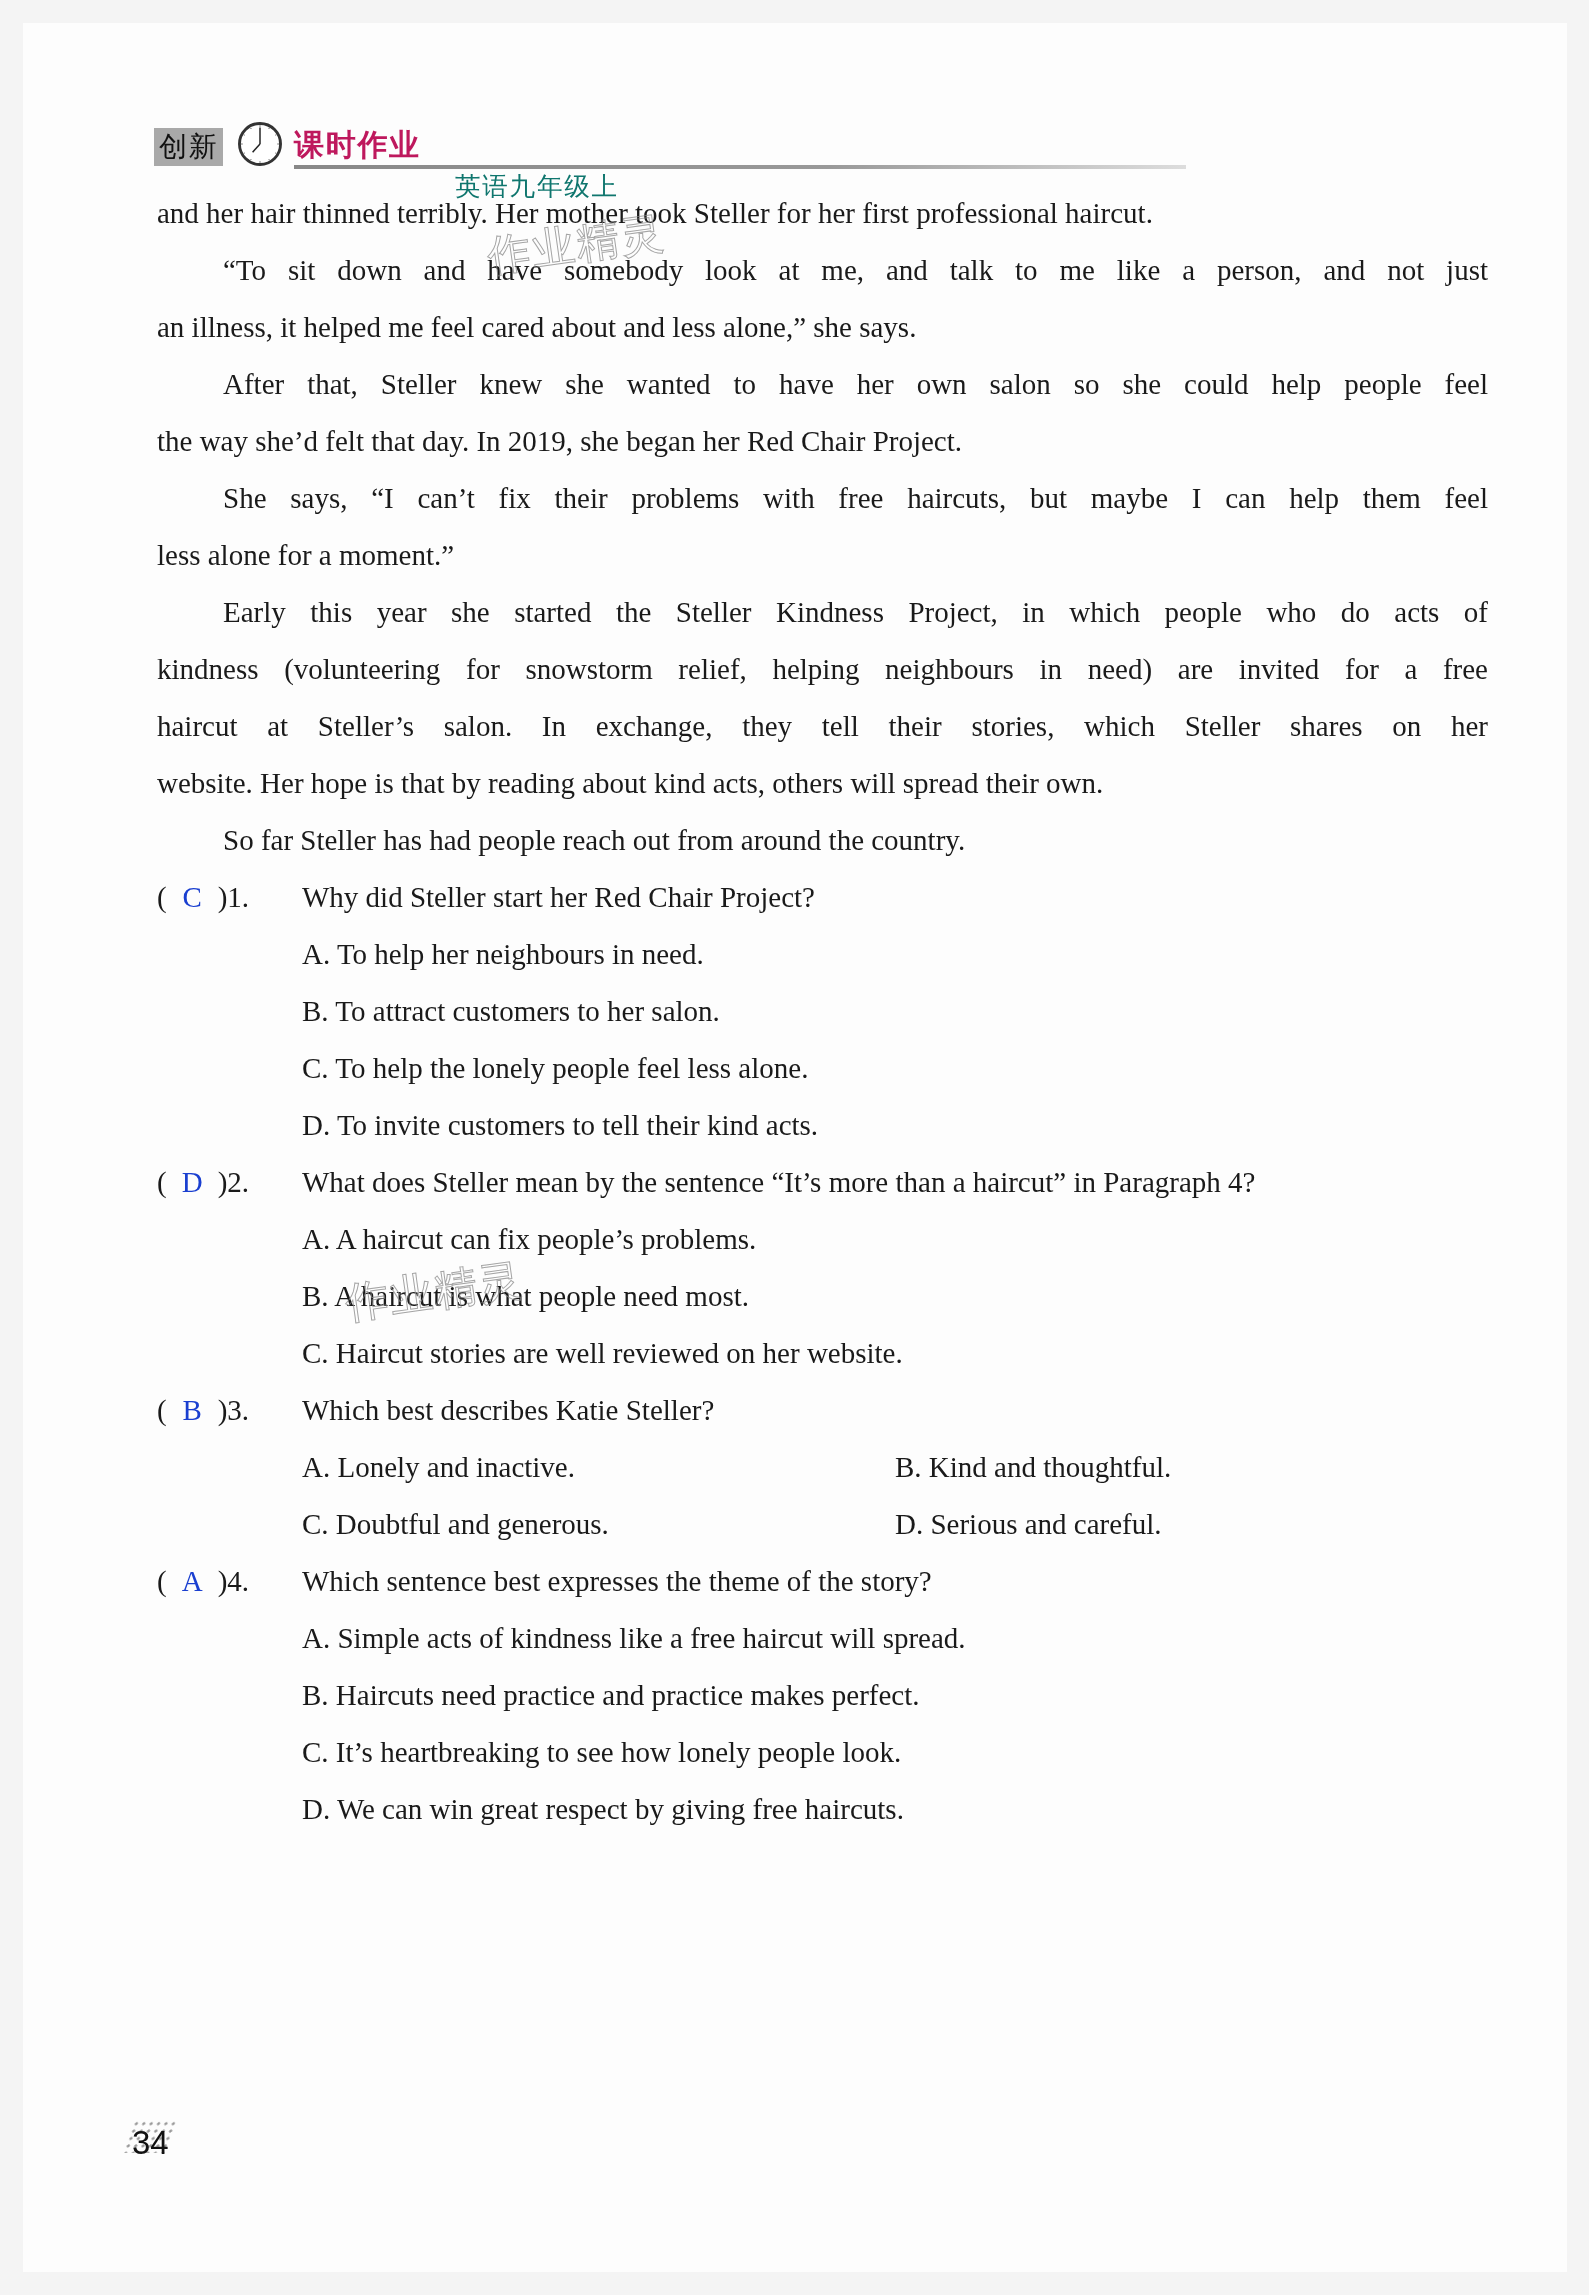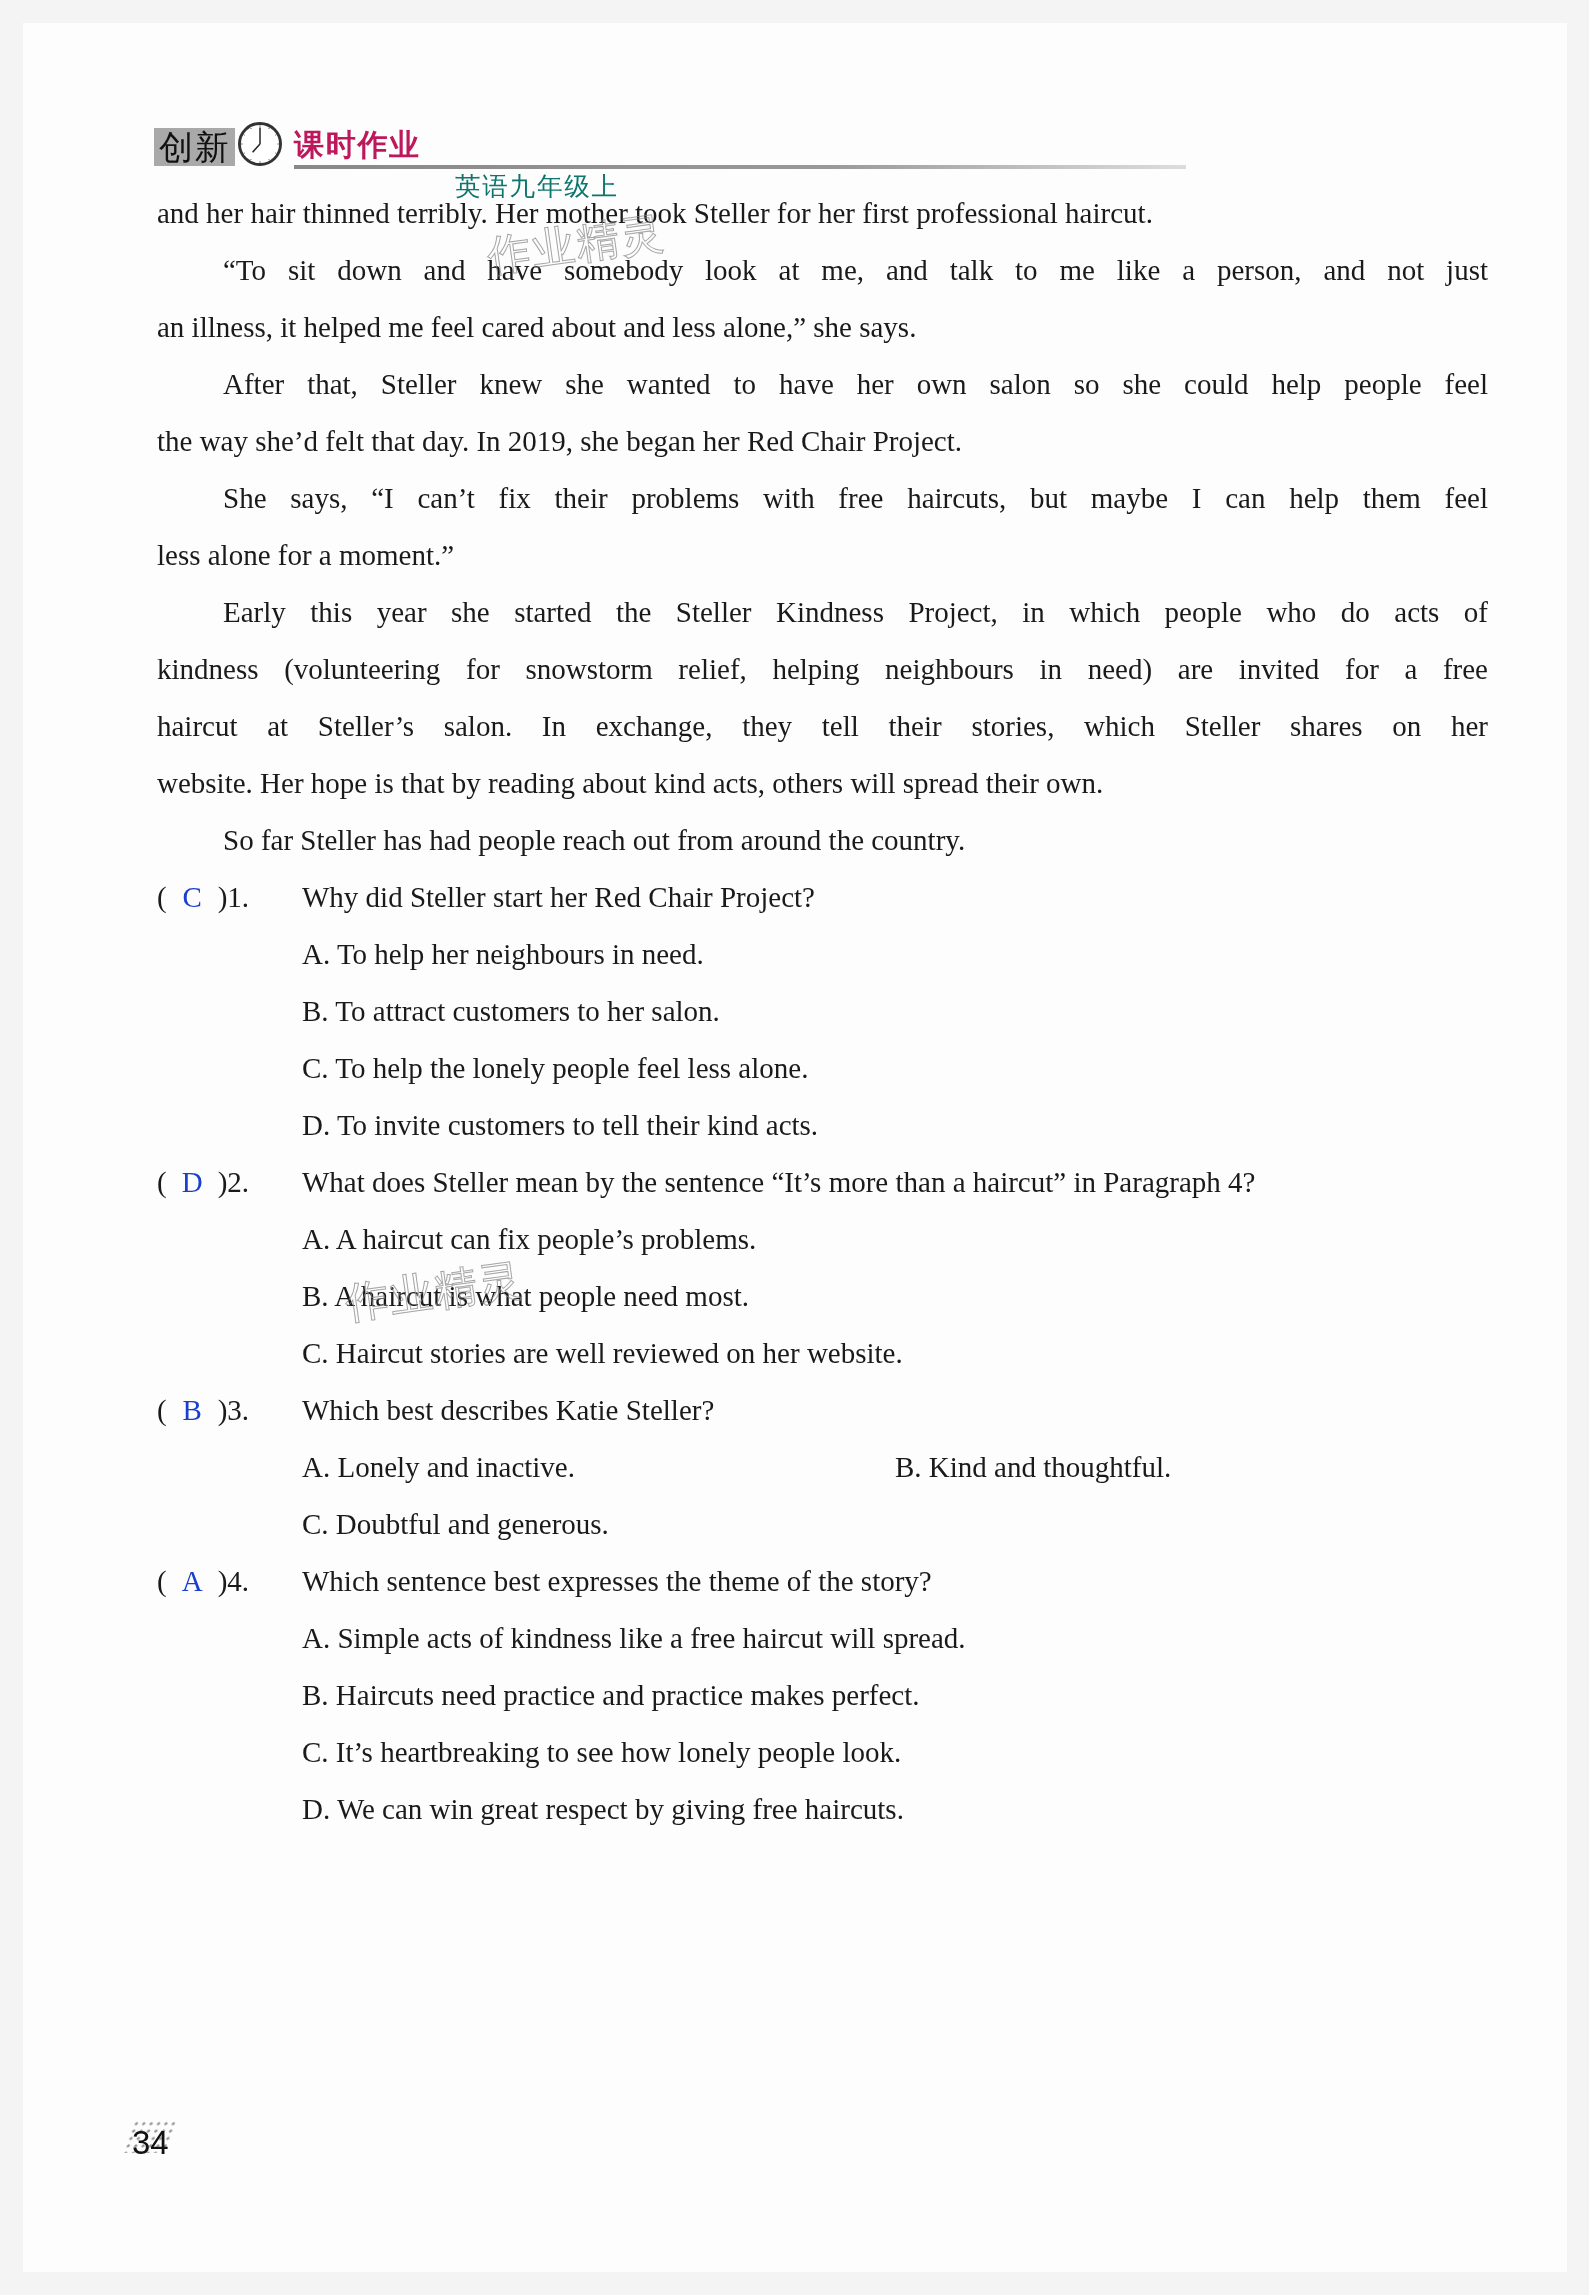--- a/index.html
+++ b/index.html
@@ -19,21 +19,21 @@
   .header {
     position: absolute; left: 154px; top: 126px;
     height: 43px; width: 892px;
   }
   .hdr-brand {
     position: absolute; left: 0; top: 1.7px;
     background: #a9a9a9;
     padding: 0 5px;
     height: 38px; line-height: 38px;
     font-family: "DejaVu Sans", sans-serif;
-    font-size: 34px; color: #111;
+    font-size: 28px; color: #111;
     letter-spacing: 1.7px;
   }
   .hdr-clock {
     position: absolute; left: 83px; top: -5px;
     width: 46px; height: 46px;
   }
   .hdr-title {
     position: absolute; left: 140px; top: 0;
     font-family: "DejaVu Sans", sans-serif;
     font-weight: bold; font-size: 30px; line-height: 38px;
@@ -147,20 +147,21 @@
       <div class="line opt">A. A haircut can fix people’s problems.</div>
       <div class="line opt">B. A haircut is what people need most.</div>
       <div class="line opt">C. Haircut stories are well reviewed on her website.</div>
       <div class="line q-row"><span class="q-paren"><span>(</span><span class="ans">B</span><span>)</span><span>3.</span></span><span style="position: absolute; left: 145px; text-align: center;">Which best describes Katie Steller?</span></div>
       <div class="line opt-grid">
         <span>A. Lonely and inactive.</span>
         <span>B. Kind and thoughtful.</span>
       </div>
       <div class="line opt-grid">
         <span>C. Doubtful and generous.</span>
+        <span>D. Serious and careful.</span>
       </div>
       <div class="line q-row"><span class="q-paren"><span>(</span><span class="ans">A</span><span>)</span><span>4.</span></span><span style="position: absolute; left: 145px;">Which sentence best expresses the theme of the story?</span></div>
       <div class="line opt">A. Simple acts of kindness like a free haircut will spread.</div>
       <div class="line opt">B. Haircuts need practice and practice makes perfect.</div>
       <div class="line opt">C. It’s heartbreaking to see how lonely people look.</div>
       <div class="line opt">D. We can win great respect by giving free haircuts.</div>
     </div>
 </div>
 
 <div class="watermark" style="left:487px; top:216px;">作业精灵</div>

